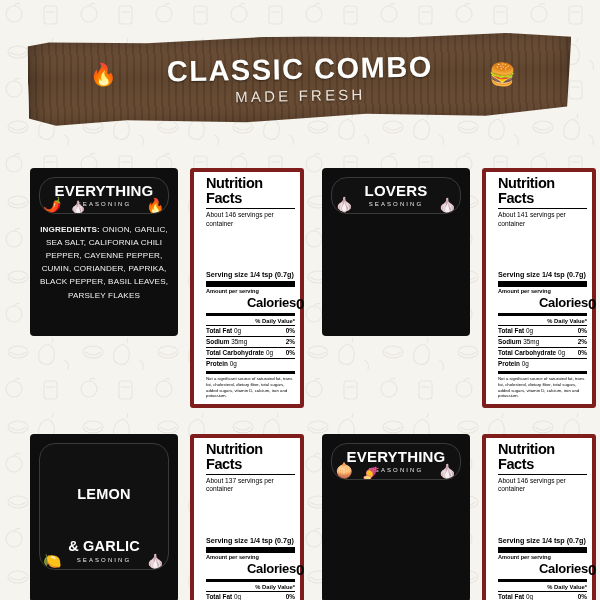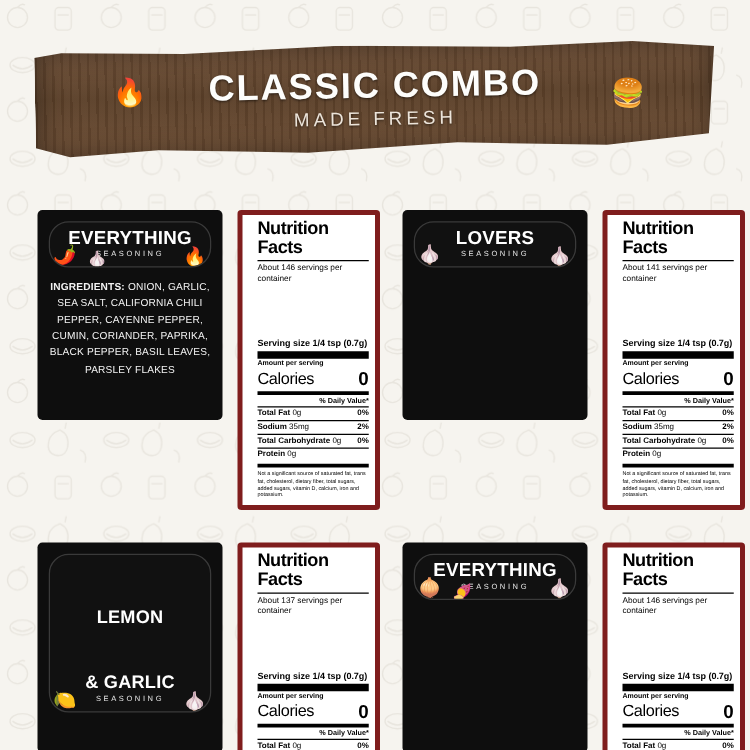--- a/index.html
+++ b/index.html
@@ -180,21 +180,21 @@
   .nf-hr-med  { border-top: 3px solid #000; margin: 2px 0; }
   .nf-hr-thick{ border-top: 6px solid #000; margin: 2px 0 1px 0; }
   .nf-serv { font-size: 6.6px; }
   .nf-serv-bold { font-size: 7.2px; font-weight: bold; margin-top: 42px; }
   .nf-amount { font-size: 5.6px; font-weight: bold; }
   .nf-cal-row {
     display: flex;
     align-items: flex-end;
     justify-content: space-between;
   }
-  .nf-cal-label { font-size: 13px; font-weight: normal; letter-spacing: -0.3px; }
+  .nf-cal-label { font-size: 13px; font-weight: bold; letter-spacing: -0.3px; margin-left: 41px; }
   .nf-cal-value { font-size: 15px; font-weight: bold; line-height: 1; }
   .nf-dv { text-align: right; font-size: 5.8px; font-weight: bold; }
   .nf-row {
     display: flex;
     justify-content: space-between;
     font-size: 6.4px;
     padding: 1px 0;
   }
   .nf-row .nm { font-weight: bold; }
   .nf-row .nm span.light { font-weight: normal; }

